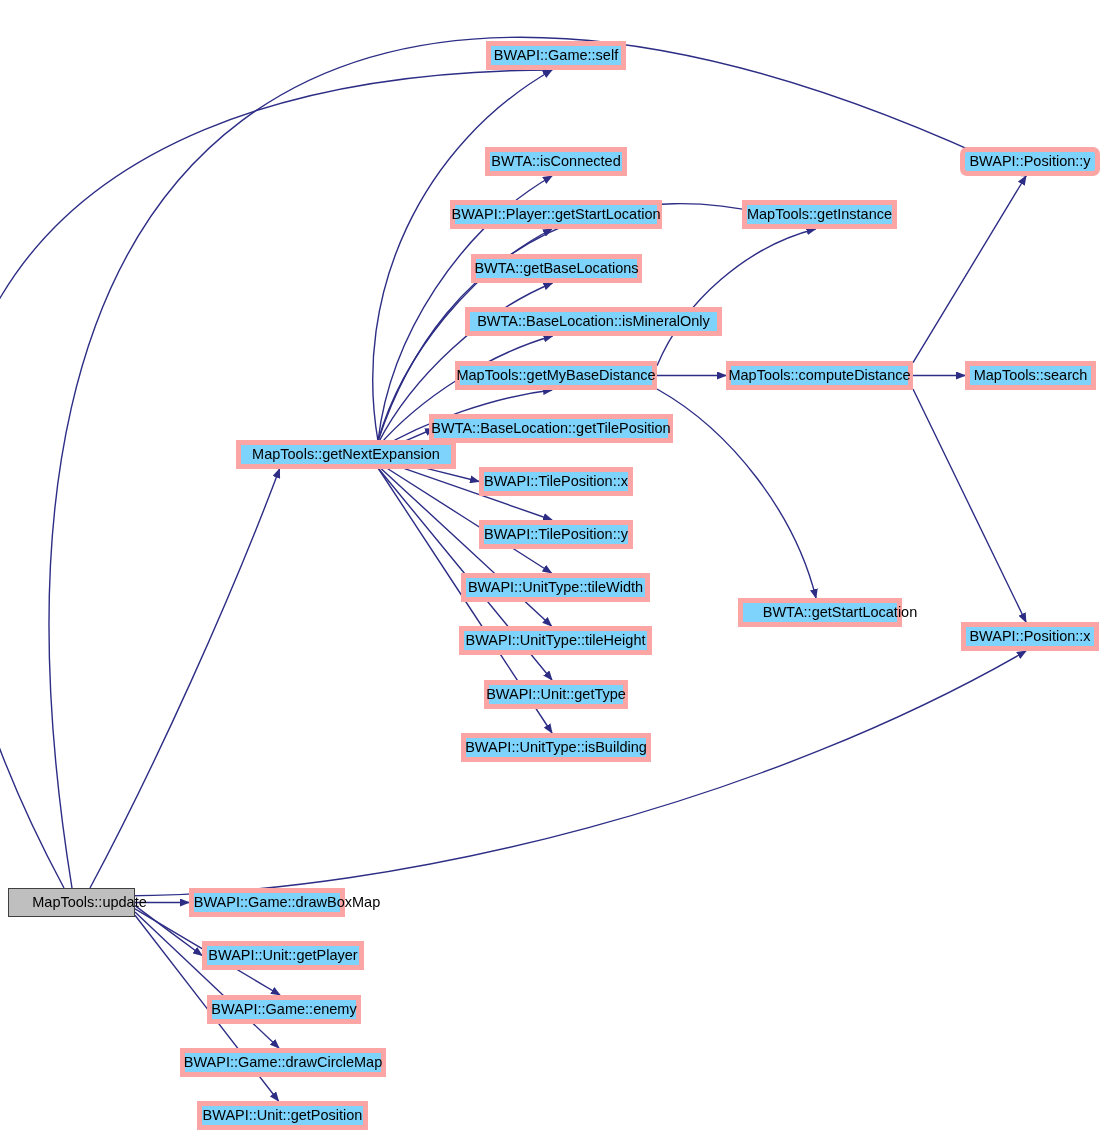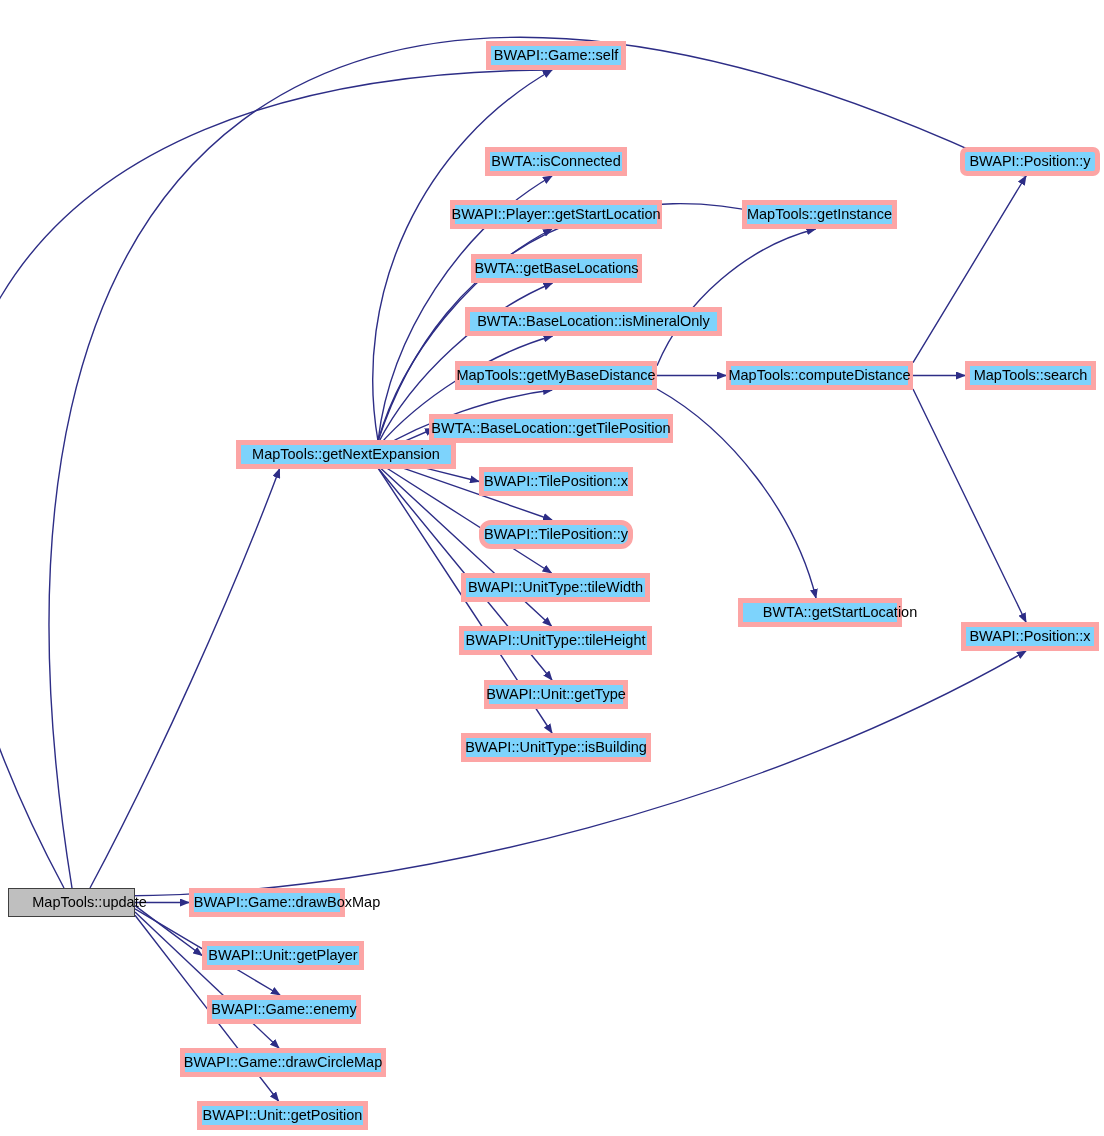--- a/index.html
+++ b/index.html
@@ -98,21 +98,21 @@
       </div>
       <div class="node" style="left: 455px; top: 361px; width: 202px; height: 29px;">
         <span class="lbl">MapTools::getMyBaseDistance</span>
       </div>
       <div class="node" style="left: 429px; top: 414px; width: 244px; height: 29px;">
         <span class="lbl">BWTA::BaseLocation::getTilePosition</span>
       </div>
       <div class="node" style="left: 479px; top: 467px; width: 154px; height: 29px;">
         <span class="lbl">BWAPI::TilePosition::x</span>
       </div>
-      <div class="node" style="left: 479px; top: 520px; width: 154px; height: 29px; border-radius: 12px;">
+      <div class="node" style="left: 479px; top: 520px; width: 154px; height: 29px;">
         <span class="lbl">BWAPI::TilePosition::y</span>
       </div>
       <div class="node" style="left: 461px; top: 573px; width: 189px; height: 29px;">
         <span class="lbl">BWAPI::UnitType::tileWidth</span>
       </div>
       <div class="node" style="left: 459px; top: 626px; width: 193px; height: 29px;">
         <span class="lbl">BWAPI::UnitType::tileHeight</span>
       </div>
       <div class="node" style="left: 484px; top: 680px; width: 144px; height: 29px;">
         <span class="lbl">BWAPI::Unit::getType</span>

